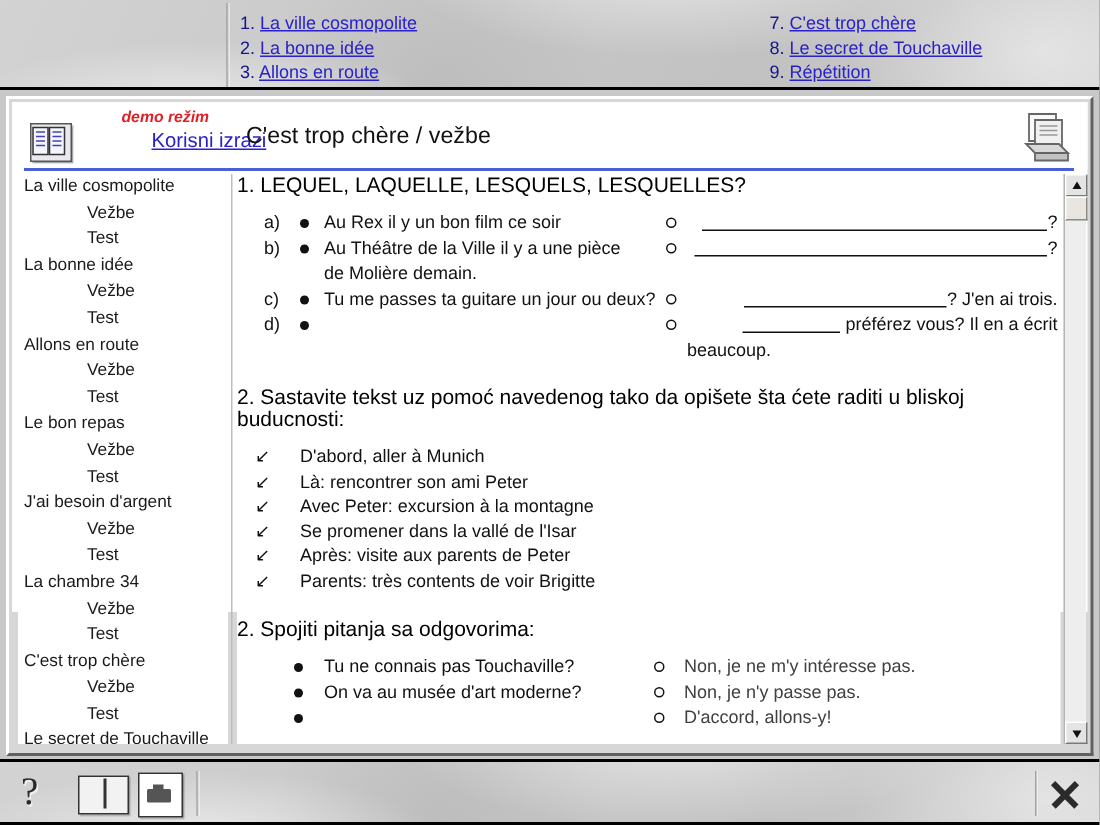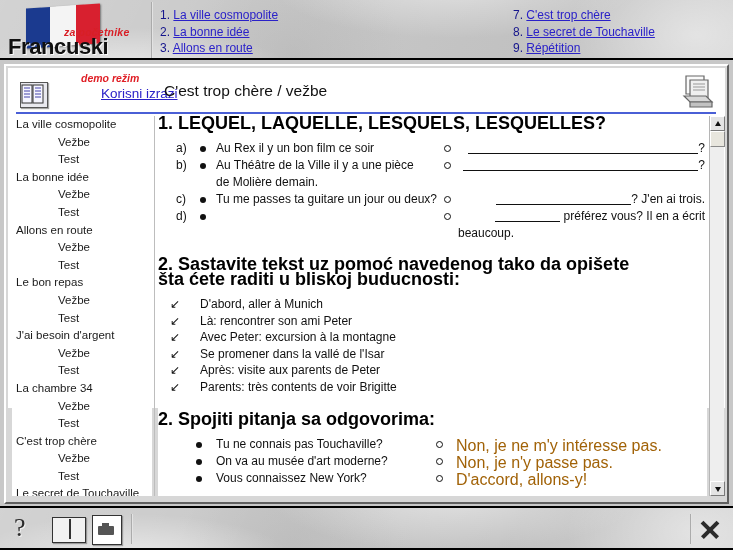--- a/index.html
+++ b/index.html
@@ -138,21 +138,21 @@
     background:#bdbdbd;
   }
 
   
   .content{
     position:absolute;left:150px;top:48px;width:549px;height:380px;
     overflow:hidden;background:#fff;
   }
 
   .qtitle{
-    font-size:18px;font-weight:bold;color:#000;
+    font-size:14px;font-weight:normal;color:#000;
     margin:0 0 10px 0;line-height:15px;
   }
   .sect{position:relative;}
   .sect2{margin-top:14px;}
   .sect3{margin-top:16px;}
 
   
   .ex1row{position:relative;height:16px;}
   .lbl{position:absolute;left:18px;top:0;font-size:12px;color:#111;}
   .dot{
@@ -174,21 +174,21 @@
   
   .arrowbul{
     position:absolute;left:12px;top:0;font-size:12px;color:#111;
   }
   .ex2row{position:relative;height:16.5px;}
   .ex2txt{position:absolute;left:42px;top:0;font-size:12px;color:#111;white-space:nowrap;}
 
   
   .ex3row{position:relative;height:17px;}
   .ex3q{position:absolute;left:58px;top:0;font-size:12px;color:#111;white-space:nowrap;}
-  .ex3a{position:absolute;left:298px;top:0;font-size:16px;color:#a16207;white-space:nowrap;}
+  .ex3a{position:absolute;left:298px;top:0;font-size:12px;color:#404040;white-space:nowrap;}
   .dot3{position:absolute;left:38px;top:5px;width:6px;height:6px;border-radius:50%;background:#111;}
   .ocirc3{position:absolute;left:278px;top:4px;width:7px;height:7px;border-radius:50%;border:1.4px solid #111;background:#fff;box-sizing:border-box;}
 
   
   .vscroll{
     position:absolute;left:701px;top:48px;width:15px;height:380px;
     background:#eeeeee;border-left:1px solid #b5b5b5;
     box-sizing:border-box;
   }
   .sbtn{
@@ -260,29 +260,20 @@
   .closeX:before{transform:rotate(45deg);}
   .closeX:after{transform:rotate(-45deg);}
 </style>
 </head>
 <body>
 
 <div class="app">
 
   <div class="topbar marble">
 
-    <div class="logo">
-      <div class="flag">
-        <i class="b"></i>
-          <i class="w"></i>
-          <i class="r"></i>
-      </div>
-      <div class="sub">za početnike</div>
-      <div class="word">Francuski</div>
-    </div>
     <div class="logo-sep"></div>
 
     <div class="navcols">
       <div class="navcol c1">
         <div class="navrow">
           <span class="navnum">1.</span>
           <span class="navlink">La ville cosmopolite</span>
         </div>
         <div class="navrow">
           <span class="navnum">2.</span>
@@ -468,21 +459,20 @@
                 <span class="ex3a">Non, je ne m'y intéresse pas.</span>
               </div>
               <div class="ex3row">
                 <span class="dot3"></span>
                 <span class="ex3q">On va au musée d'art moderne?</span>
                 <span class="ocirc3"></span>
                 <span class="ex3a">Non, je n'y passe pas.</span>
               </div>
               <div class="ex3row">
                 <span class="dot3"></span>
-                <span class="ex3q">Vous connaissez New York?</span>
                 <span class="ocirc3"></span>
                 <span class="ex3a">D'accord, allons-y!</span>
               </div>
             </div>
         </div>
 
       </div>
 
       <div class="vscroll">
         <div class="sbtn up">

